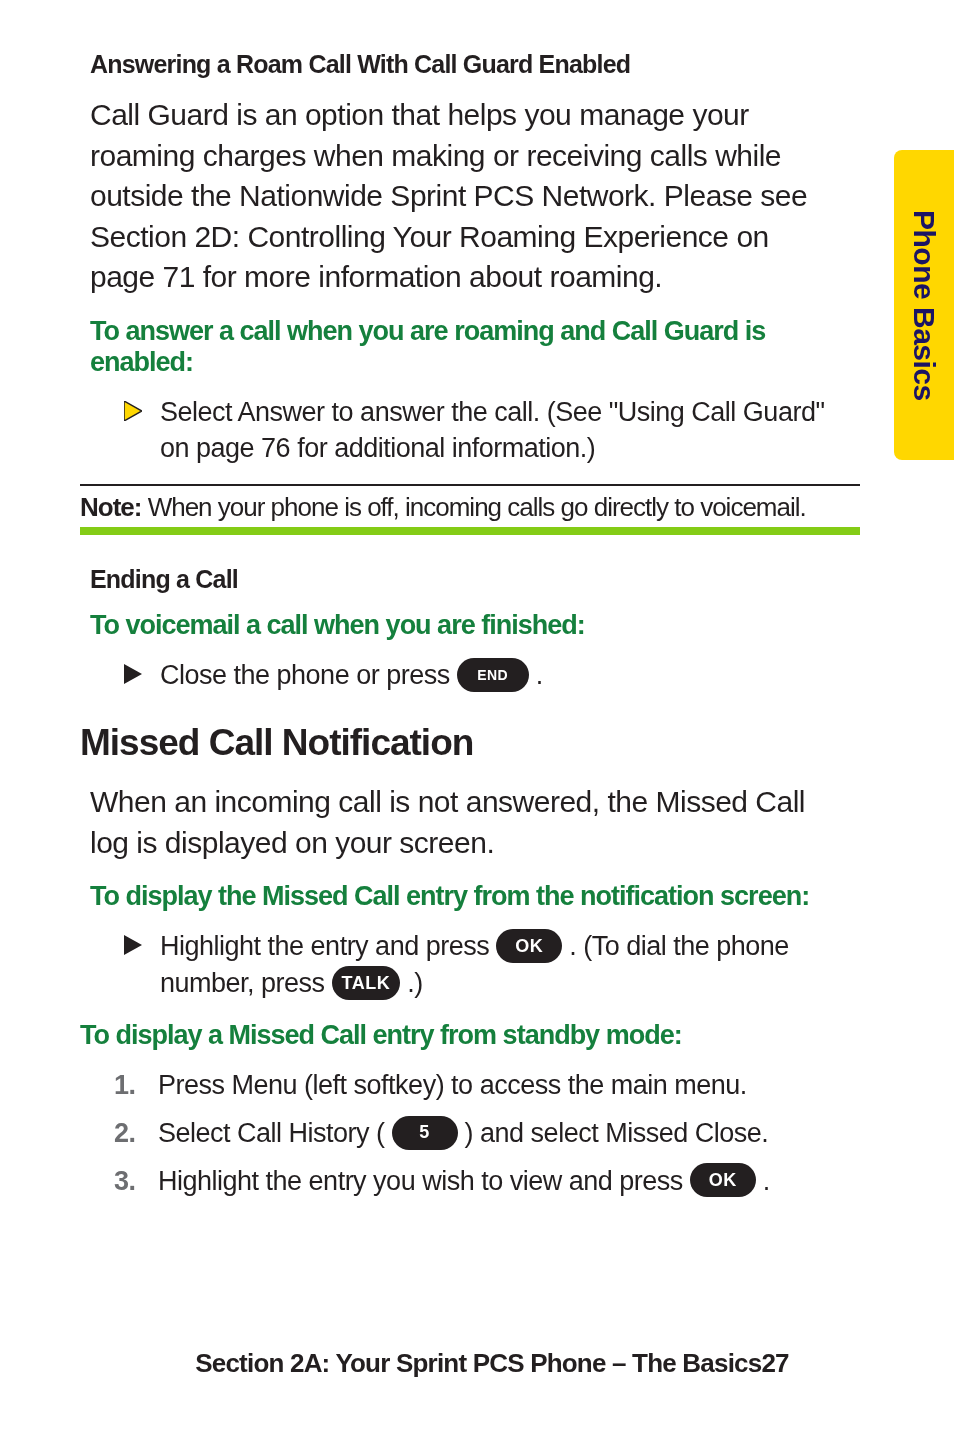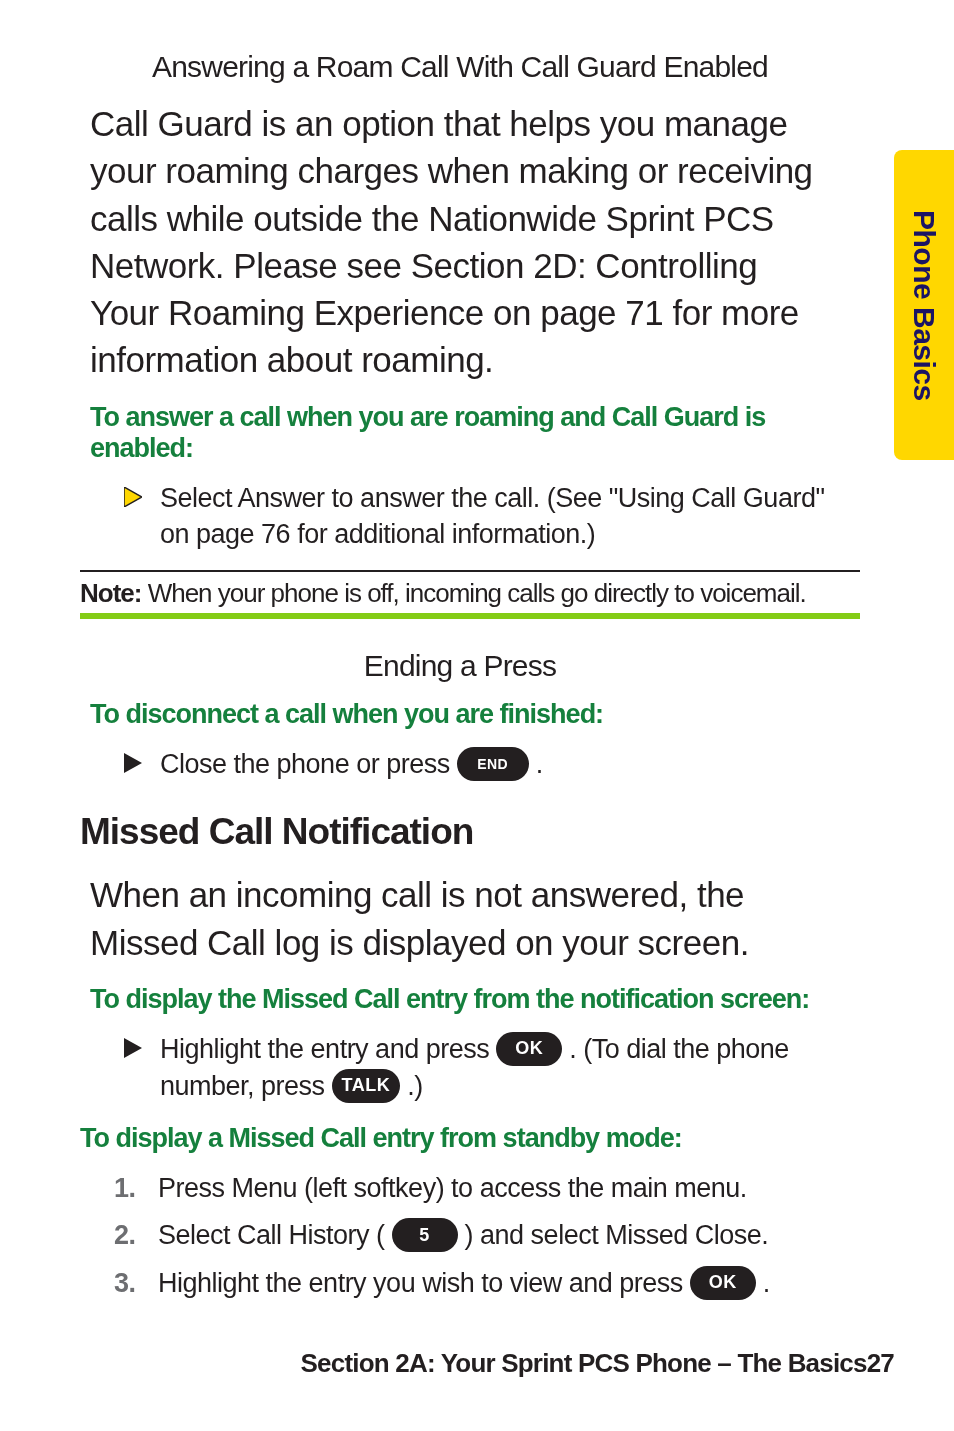--- a/index.html
+++ b/index.html
@@ -35,28 +35,27 @@
     text-orientation: mixed;
     font-weight: 700;
     font-size: 30px;
     color: #1b1464;
     letter-spacing: -0.5px;
   }
   .content {
     width: 740px;
   }
   h3.subhead {
-    font-size: 30px;
-    font-weight: 400;
+    font-size: 25px;
+    font-weight: 700;
     margin: 0 0 16px 0;
     letter-spacing: -0.8px;
-    text-align: center;
   }
   p.body {
-    font-size: 35px;
+    font-size: 30px;
     line-height: 1.35;
     margin: 0 0 18px 0;
     letter-spacing: -0.5px;
   }
   p.gray-lead {
     font-size: 27px;
     font-weight: 700;
     color: #15803d;
     margin: 0 0 16px 0;
     letter-spacing: -1px;
@@ -74,21 +73,21 @@
   }
   .tri svg { display: block; }
   .bullet-text {
     font-size: 27px;
     line-height: 1.35;
     letter-spacing: -0.5px;
   }
   .bold { font-weight: 400; }
   .note-box {
     border-top: 2px solid #231f20;
-    border-bottom: 6px solid #84cc16;
+    border-bottom: 8px solid #84cc16;
     padding: 6px 0 4px 0;
     margin: 10px 0 30px -10px;
     width: 780px;
     font-size: 26px;
     letter-spacing: -1px;
   }
   .note-box .lbl { font-weight: 700; }
   h2.section-title {
     font-size: 37px;
     font-weight: 700;
@@ -139,21 +138,21 @@
   .pill.small {
     min-width: 46px;
     font-size: 18px;
   }
   .footer {
     position: absolute;
     bottom: 52px;
     left: 90px;
     right: 60px;
     display: flex;
-    justify-content: flex-end;
+    justify-content: center;
     font-size: 26px;
     font-weight: 700;
     letter-spacing: -0.8px;
   }
 </style>
 </head>
 <body>
 
 <div class="page">
 
@@ -177,23 +176,23 @@
       </span>
       <span class="bullet-text">
         <span>Select </span><span class="bold">Answer</span><span> to answer the call. (See "Using Call Guard" on page 76 for additional information.)</span>
       </span>
     </div>
 
     <div class="note-box">
       <span class="lbl">Note:</span><span> When your phone is off, incoming calls go directly to voicemail.</span>
     </div>
 
-    <h3 class="subhead">Ending a Press</h3>
-
-    <p class="gray-lead">To disconnect a call when you are finished:</p>
+    <h3 class="subhead">Ending a Call</h3>
+
+    <p class="gray-lead">To voicemail a call when you are finished:</p>
 
     <div class="bullet-row">
       <span class="tri">
         <svg width="18" height="20" viewBox="0 0 18 20">
             <polygon points="0,0 18,10 0,20" fill="#231f20"></polygon>
           </svg>
       </span>
       <span class="bullet-text">
         <span>Close the phone or press </span><span class="pill">END</span><span> .</span>
       </span>

